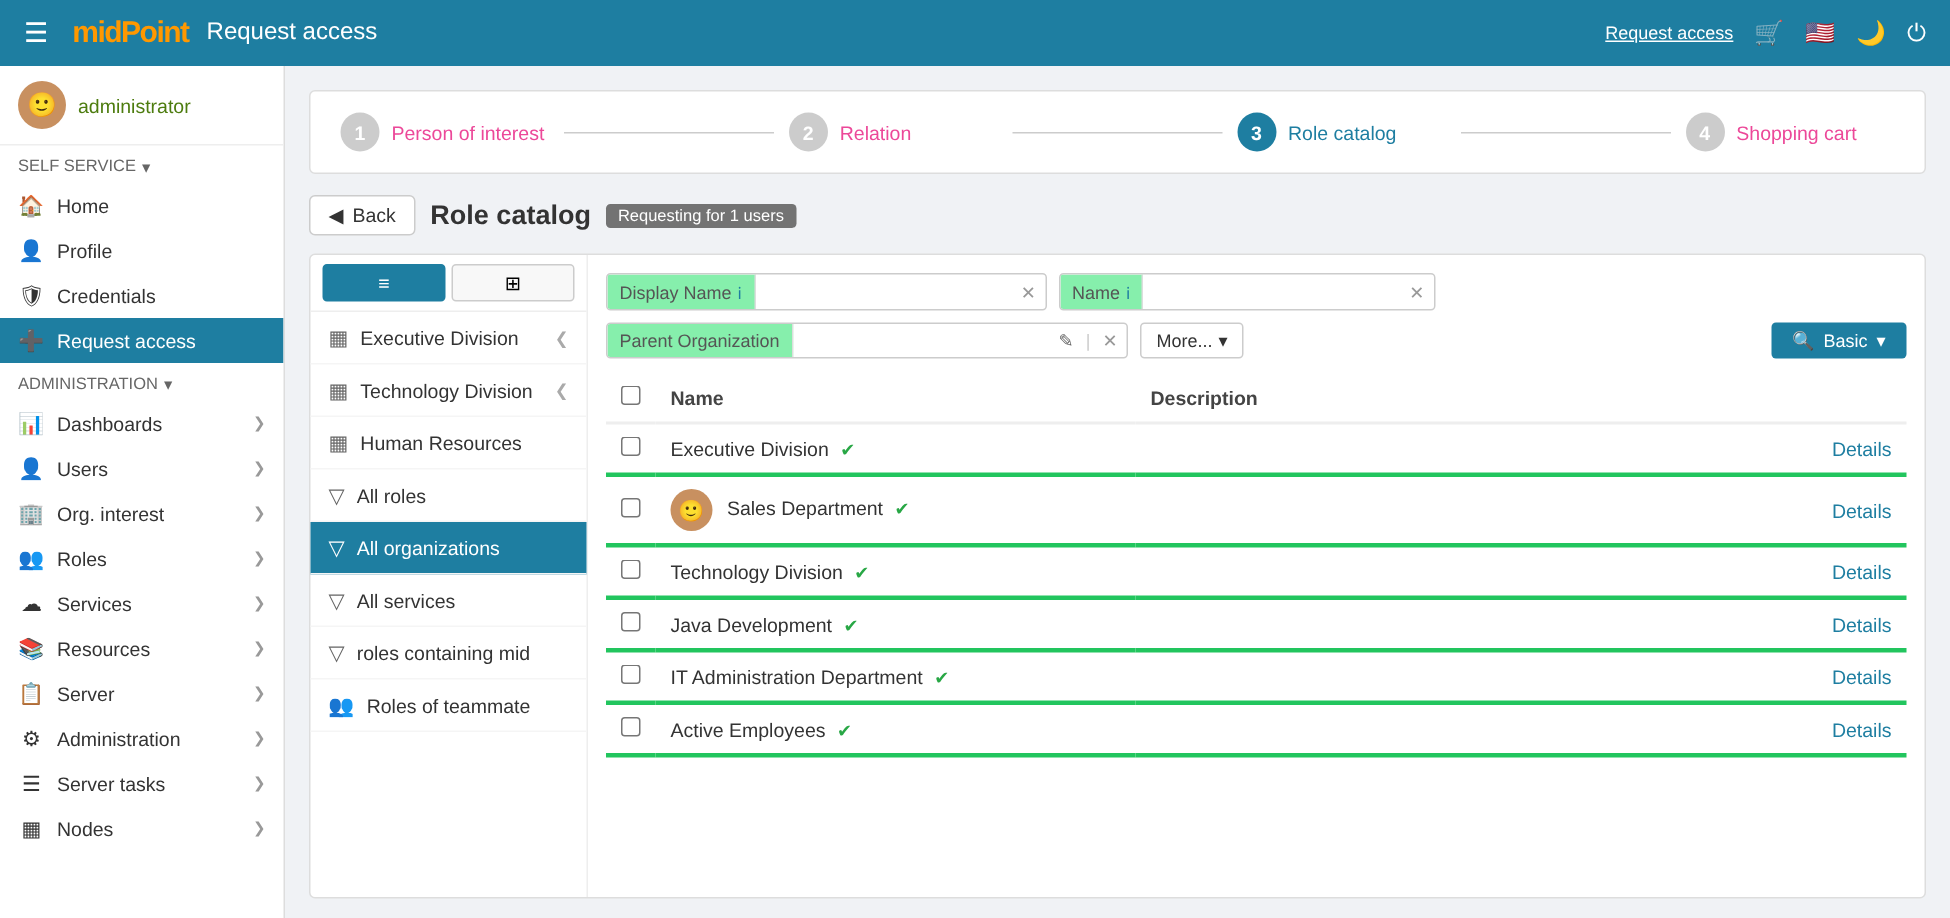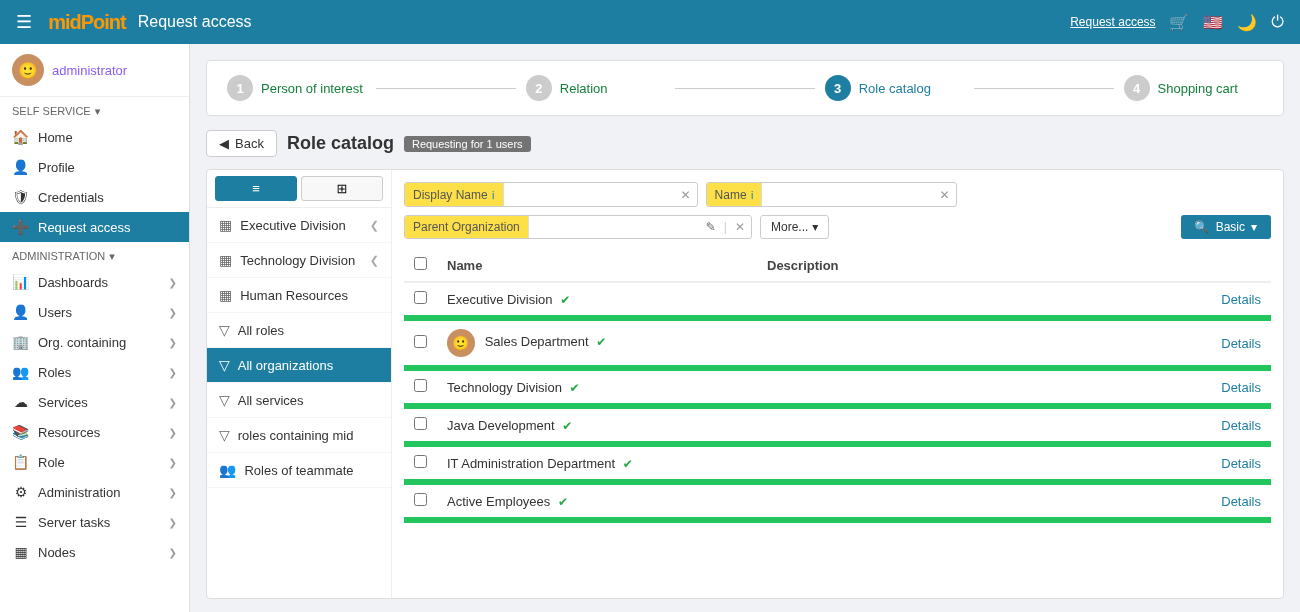--- a/index.html
+++ b/index.html
@@ -47,21 +47,21 @@
       padding: 10px 12px;
       border-bottom: 1px solid #eee;
     }
     .sidebar-avatar {
       width: 32px; height: 32px;
       border-radius: 50%;
       background: #c89060;
       display: flex; align-items: center; justify-content: center;
       font-size: 16px;
     }
-    .sidebar-username { font-size: 13px; color: #8b5cf6; }
+    .sidebar-username { font-size: 13px; color: #4d7c0f; }
     .sidebar-section-label {
       font-size: 11px;
       color: #666;
       text-transform: uppercase;
       padding: 8px 12px 4px;
       display: flex;
       gap: 4px;
     }
     .sidebar-item {
       display: flex;
@@ -100,21 +100,21 @@
     .wizard-step-num {
       width: 26px; height: 26px;
       border-radius: 50%;
       background: #ccc;
       color: white;
       display: flex; align-items: center; justify-content: center;
       font-size: 13px; font-weight: bold;
       flex-shrink: 0;
     }
     .wizard-step.active .wizard-step-num { background: #1e7ea1; }
-    .wizard-step-label { font-size: 13px; color: #15803d; }
+    .wizard-step-label { font-size: 13px; color: #ec4899; }
     .wizard-step.active .wizard-step-label { color: #1e7ea1; font-weight: 500; }
     .wizard-sep { flex: 1; height: 1px; background: #ccc; margin: 0 10px; }
 
     
     .rc-header {
       display: flex;
       align-items: center;
       gap: 10px;
       margin-bottom: 12px;
     }
@@ -203,21 +203,21 @@
       display: flex;
       align-items: center;
       border: 1px solid #ccc;
       border-radius: 3px;
       background: #fff;
       overflow: hidden;
       font-size: 12px;
     }
     .filter-label {
       padding: 4px 8px;
-      background: #fde047;
+      background: #86efac;
       border-right: 1px solid #ddd;
       color: #555;
       display: flex; align-items: center; gap: 4px;
     }
     .filter-input {
       border: none;
       outline: none;
       padding: 4px 8px;
       font-size: 12px;
       min-width: 80px;
@@ -247,21 +247,21 @@
       cursor: pointer;
       font-size: 12px;
       display: flex; align-items: center; gap: 6px;
       margin-left: auto;
     }
 
     
     table { width: 100%; border-collapse: collapse; font-size: 13px; }
     thead tr { border-bottom: 2px solid #eee; }
     th { padding: 8px 10px; text-align: left; color: #444; font-weight: 600; font-size: 13px; }
-    tbody tr { border-bottom: 6px solid #22c55e; margin-top: 47px; }
+    tbody tr { border-bottom: 3px solid #22c55e; margin-top: 47px; }
     td { padding: 8px 10px; vertical-align: middle; }
     .check-col { width: 30px; }
     .name-col { width: 320px; }
     .desc-col { }
     .details-link { color: #1e7ea1; text-decoration: none; cursor: pointer; font-size: 13px; }
     .check-input { cursor: pointer; }
     .status-ok { color: #28a745; font-size: 12px; margin-left: 4px; }
 
     .row-avatar {
       width: 28px; height: 28px;
@@ -331,41 +331,41 @@
       <span>Dashboards</span>
       <span class="si-arrow">❯</span>
     </div>
     <div class="sidebar-item">
       <span class="si-icon">👤</span>
       <span>Users</span>
       <span class="si-arrow">❯</span>
     </div>
     <div class="sidebar-item">
       <span class="si-icon">🏢</span>
-      <span>Org. containing</span>
+      <span>Org. interest</span>
       <span class="si-arrow">❯</span>
     </div>
     <div class="sidebar-item">
       <span class="si-icon">👥</span>
       <span>Roles</span>
       <span class="si-arrow">❯</span>
     </div>
     <div class="sidebar-item">
       <span class="si-icon">☁</span>
       <span>Services</span>
       <span class="si-arrow">❯</span>
     </div>
     <div class="sidebar-item">
       <span class="si-icon">📚</span>
       <span>Resources</span>
       <span class="si-arrow">❯</span>
     </div>
     <div class="sidebar-item">
       <span class="si-icon">📋</span>
-      <span>Role</span>
+      <span>Server</span>
       <span class="si-arrow">❯</span>
     </div>
     <div class="sidebar-item">
       <span class="si-icon">⚙</span>
       <span>Administration</span>
       <span class="si-arrow">❯</span>
     </div>
     <div class="sidebar-item">
       <span class="si-icon">☰</span>
       <span>Server tasks</span>

